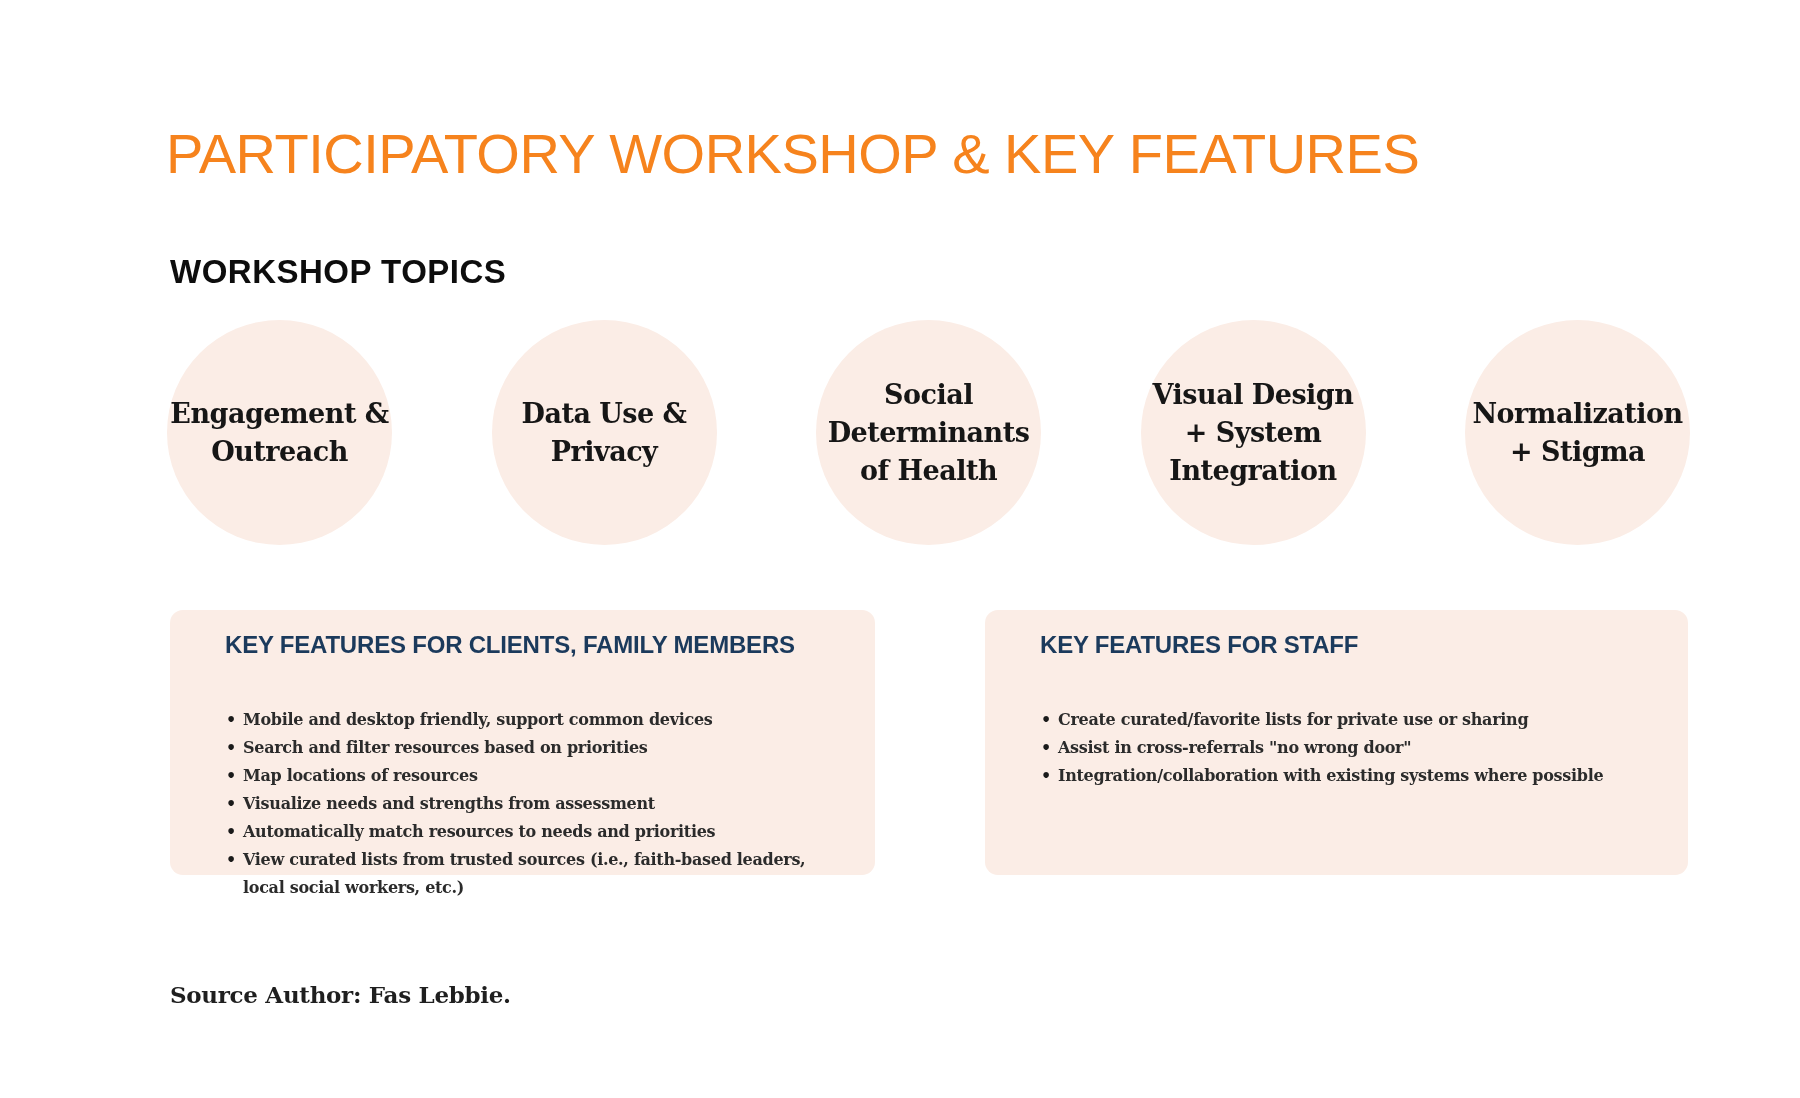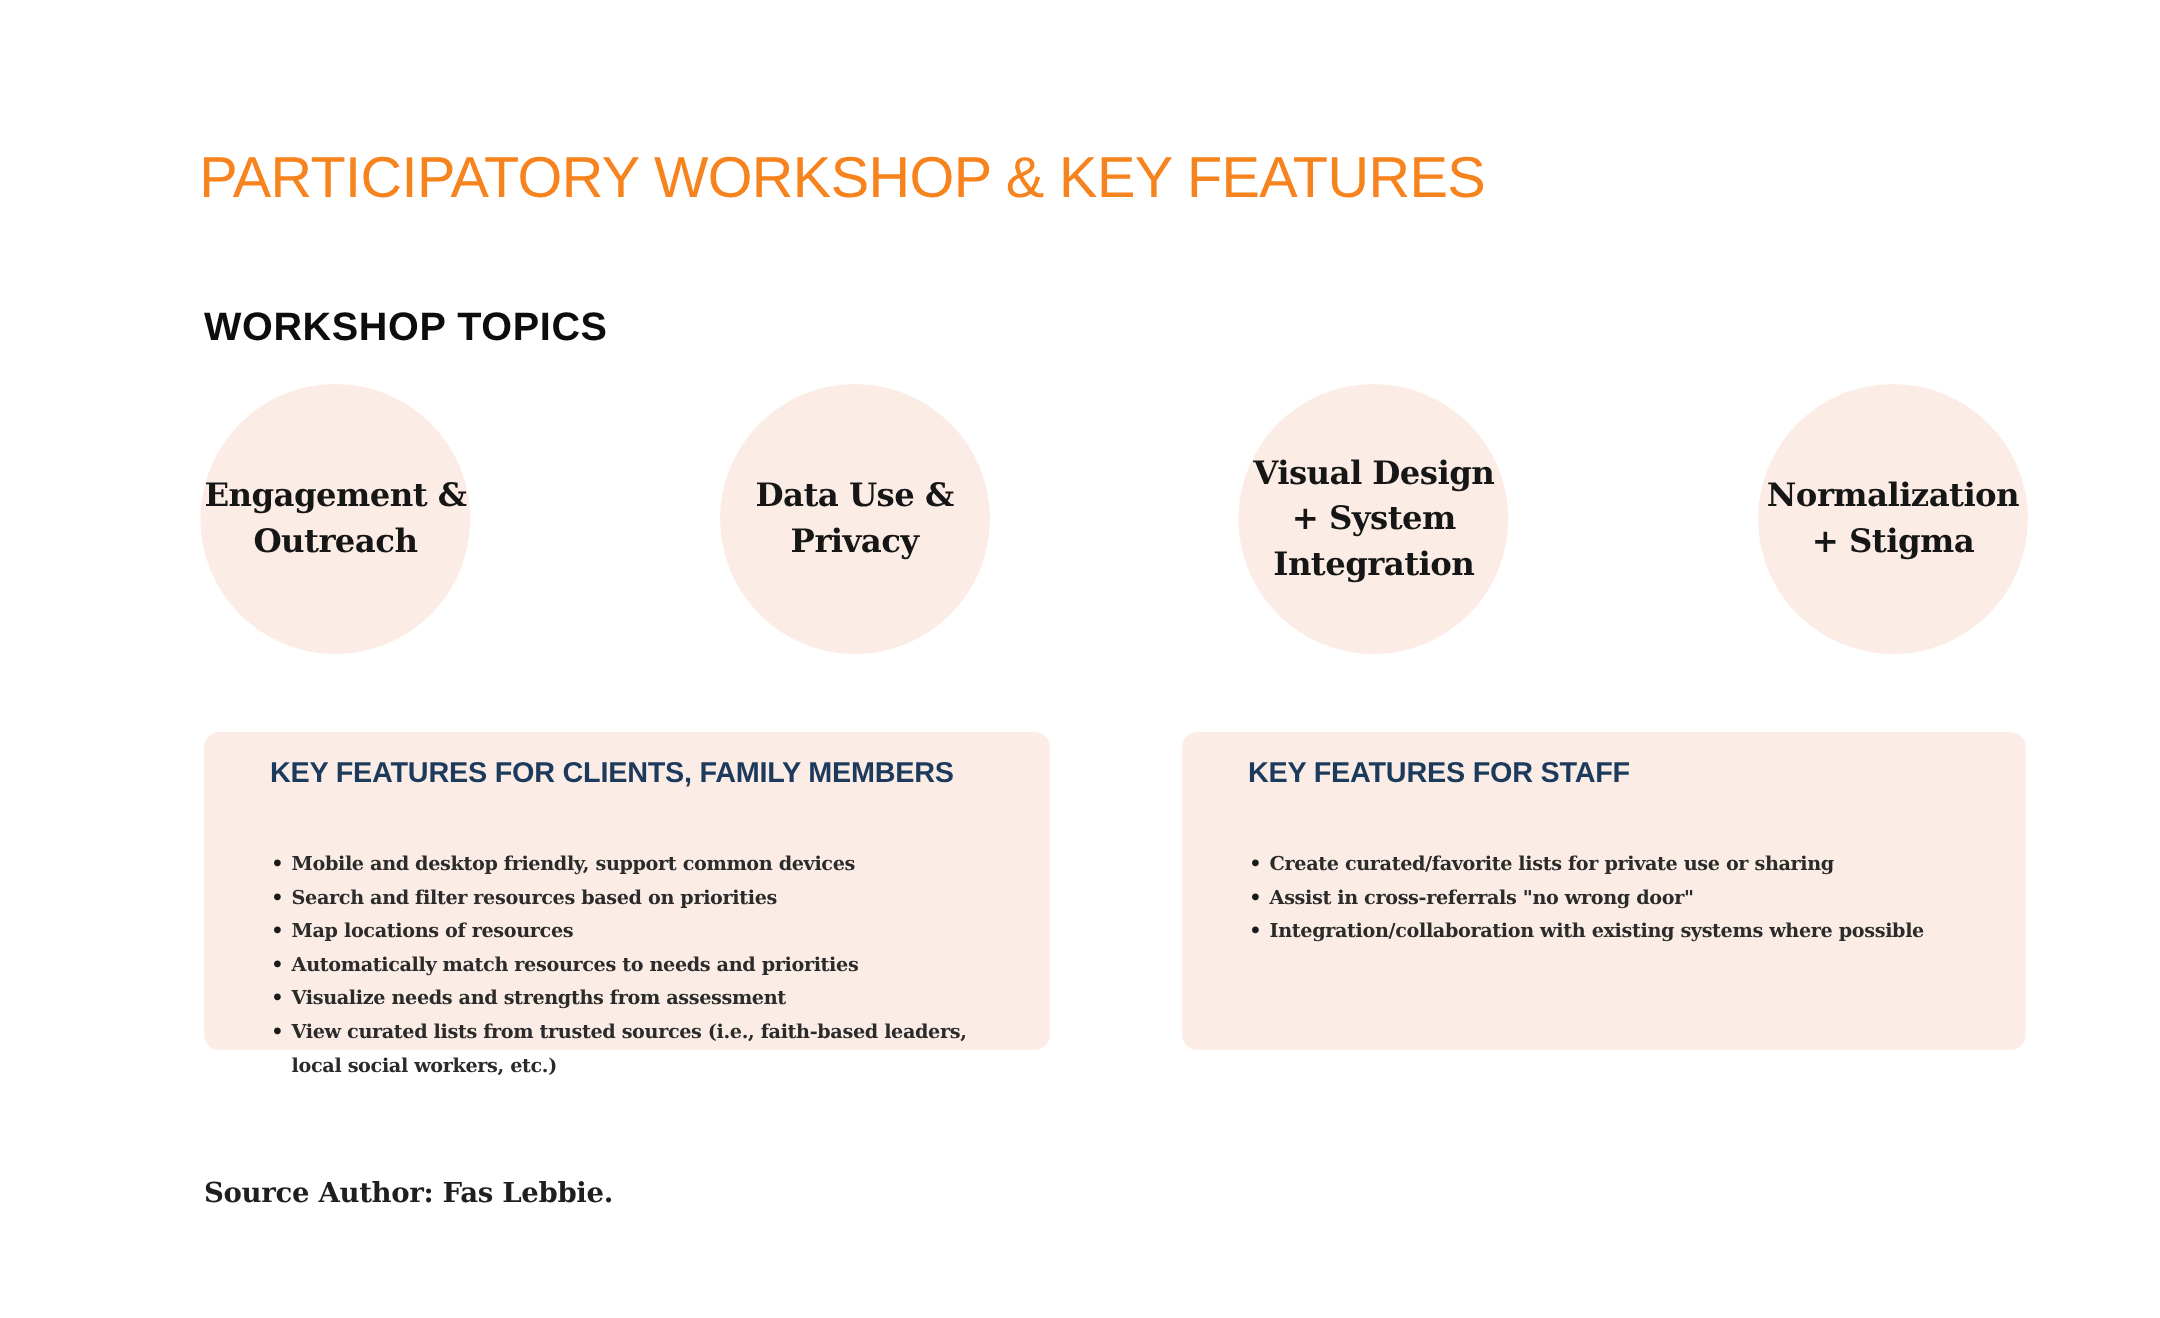--- a/index.html
+++ b/index.html
@@ -13,21 +13,21 @@
     background: #ffffff;
     overflow: hidden;
     font-family: "Liberation Sans", sans-serif;
   }
 
   .slide-title {
     position: absolute;
     left: 166px;
     top: 121px;
     font-family: "Liberation Sans", sans-serif;
-    font-size: 48px;
+    font-size: 56px;
     font-weight: 400;
     letter-spacing: -0.5px;
     color: #F6831D;
     white-space: nowrap;
   }
 
   .topics-heading {
     position: absolute;
     left: 170px;
     top: 253px;
@@ -131,35 +131,38 @@
 
   <h1 class="slide-title">PARTICIPATORY WORKSHOP &amp; KEY FEATURES</h1>
 
   <h2 class="topics-heading">WORKSHOP TOPICS</h2>
 
   <div class="circles-row">
     <div class="topic-circle">Engagement &amp;
 Outreach</div>
     <div class="topic-circle">Data Use &amp;
 Privacy</div>
+    <div class="topic-circle">Social
+Determinants
+of Health</div>
     <div class="topic-circle">Visual Design
 + System
 Integration</div>
     <div class="topic-circle">Normalization
 + Stigma</div>
   </div>
 
   <section class="feature-box clients">
     <h3 class="feature-heading">KEY FEATURES FOR CLIENTS, FAMILY MEMBERS</h3>
     <ul class="feature-list">
       <li>Mobile and desktop friendly, support common devices</li>
       <li>Search and filter resources based on priorities</li>
       <li>Map locations of resources</li>
+      <li>Visualize needs and strengths from assessment</li>
       <li>Automatically match resources to needs and priorities</li>
-      <li>Visualize needs and strengths from assessment</li>
       <li>View curated lists from trusted sources (i.e., faith-based leaders, local social workers, etc.)</li>
     </ul>
   </section>
 
   <section class="feature-box staff">
     <h3 class="feature-heading">KEY FEATURES FOR STAFF</h3>
     <ul class="feature-list">
       <li>Create curated/favorite lists for private use or sharing</li>
       <li>Assist in cross-referrals "no wrong door"</li>
       <li>Integration/collaboration with existing systems where possible</li>

